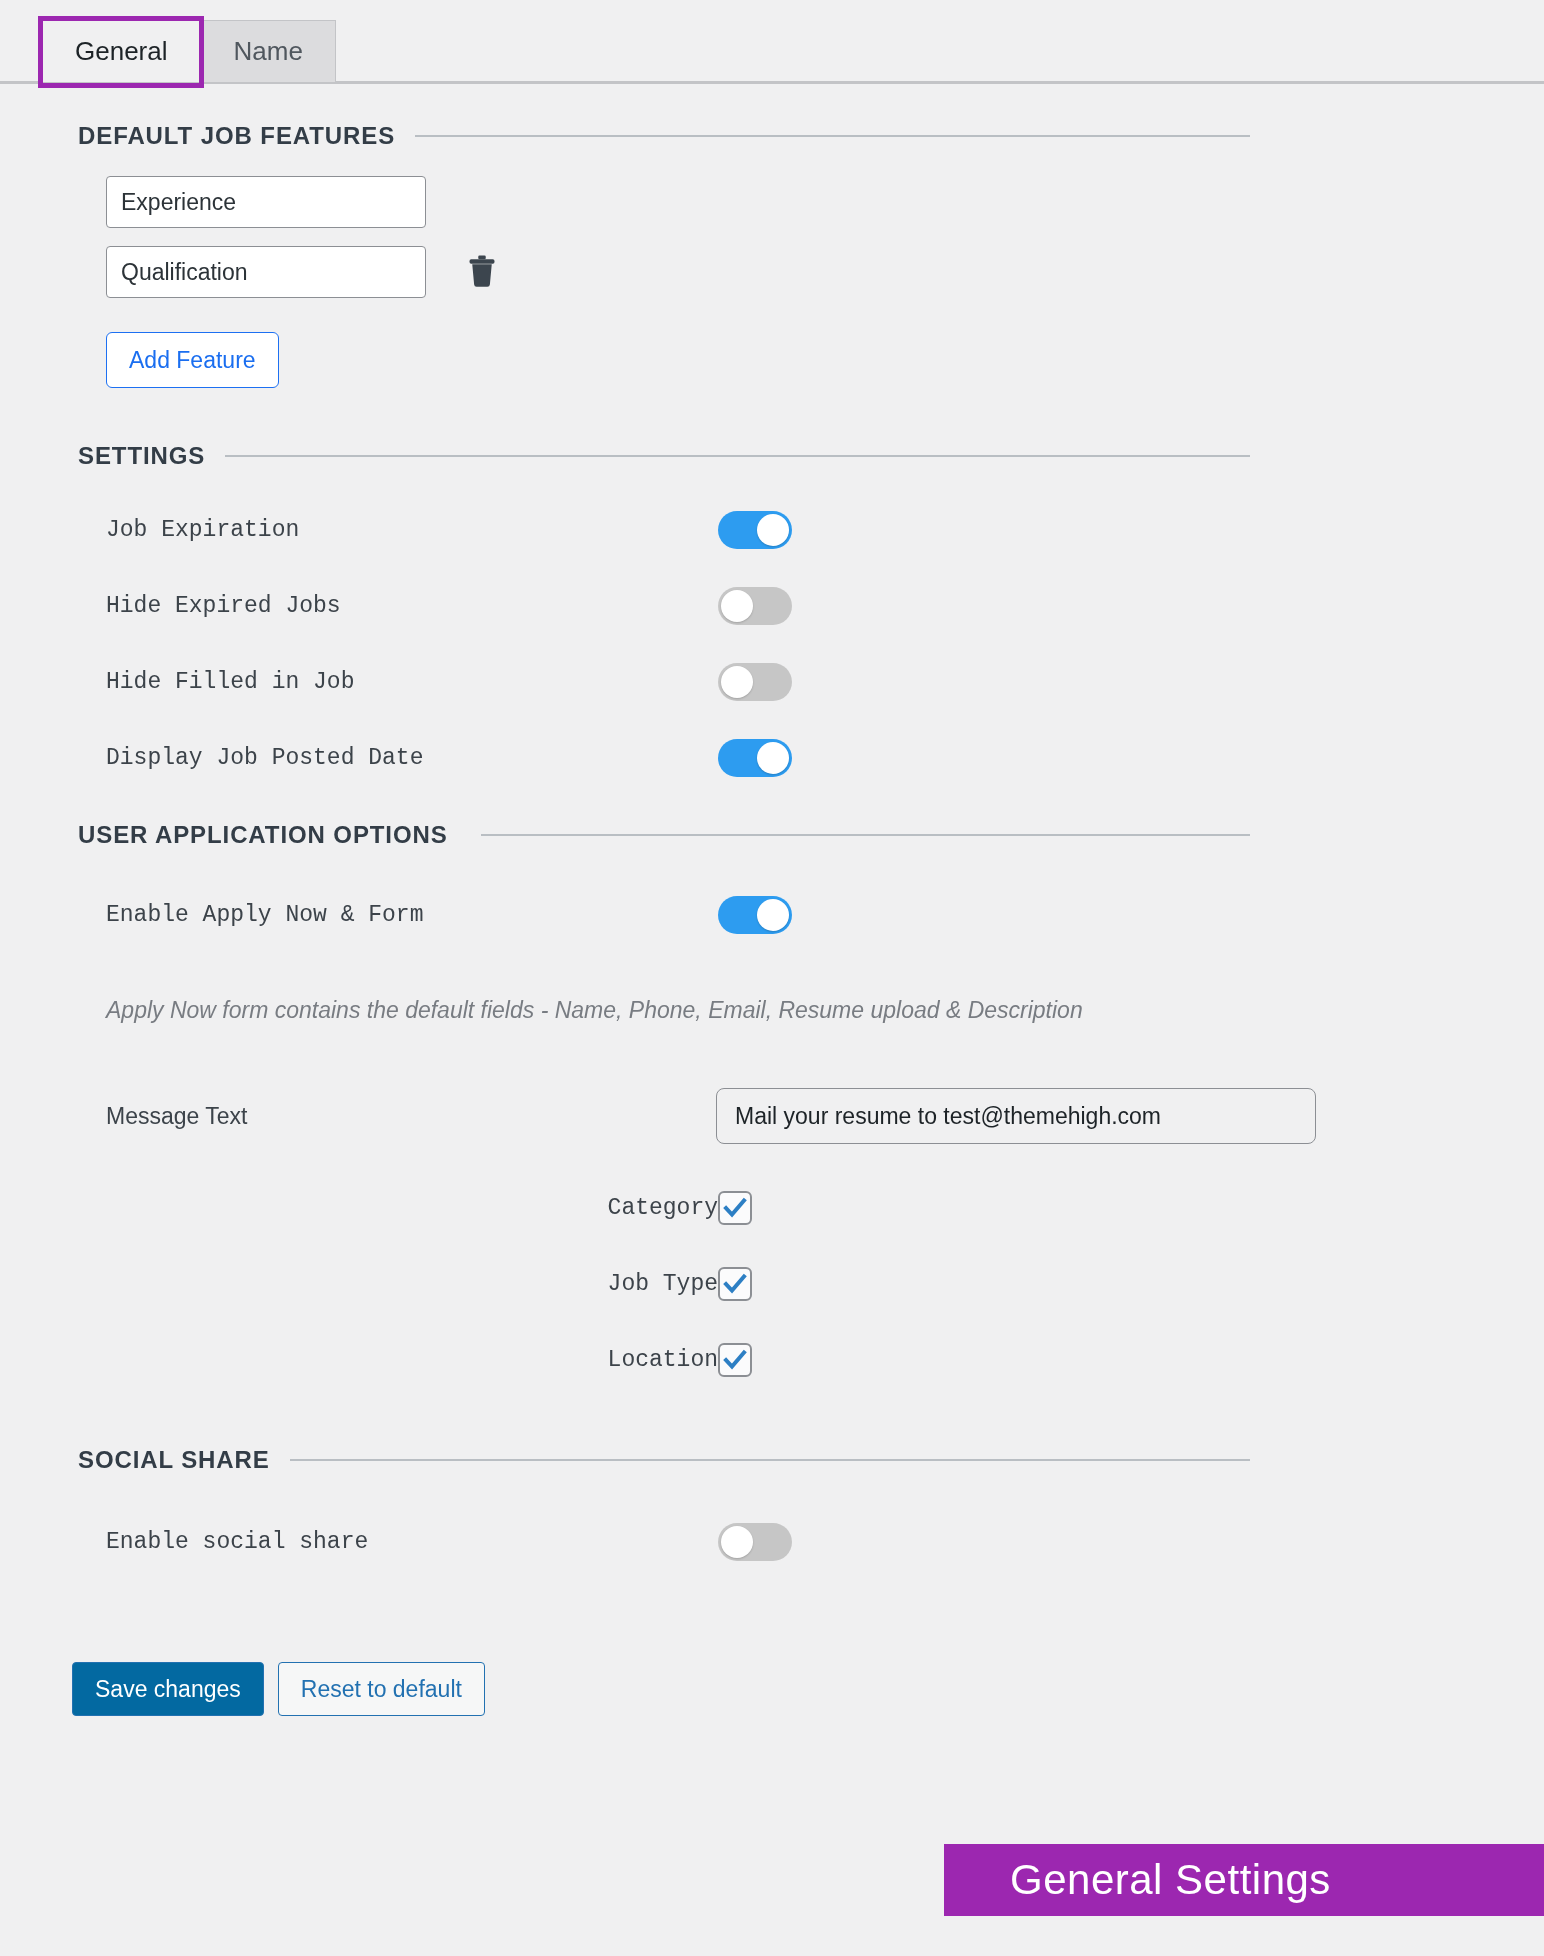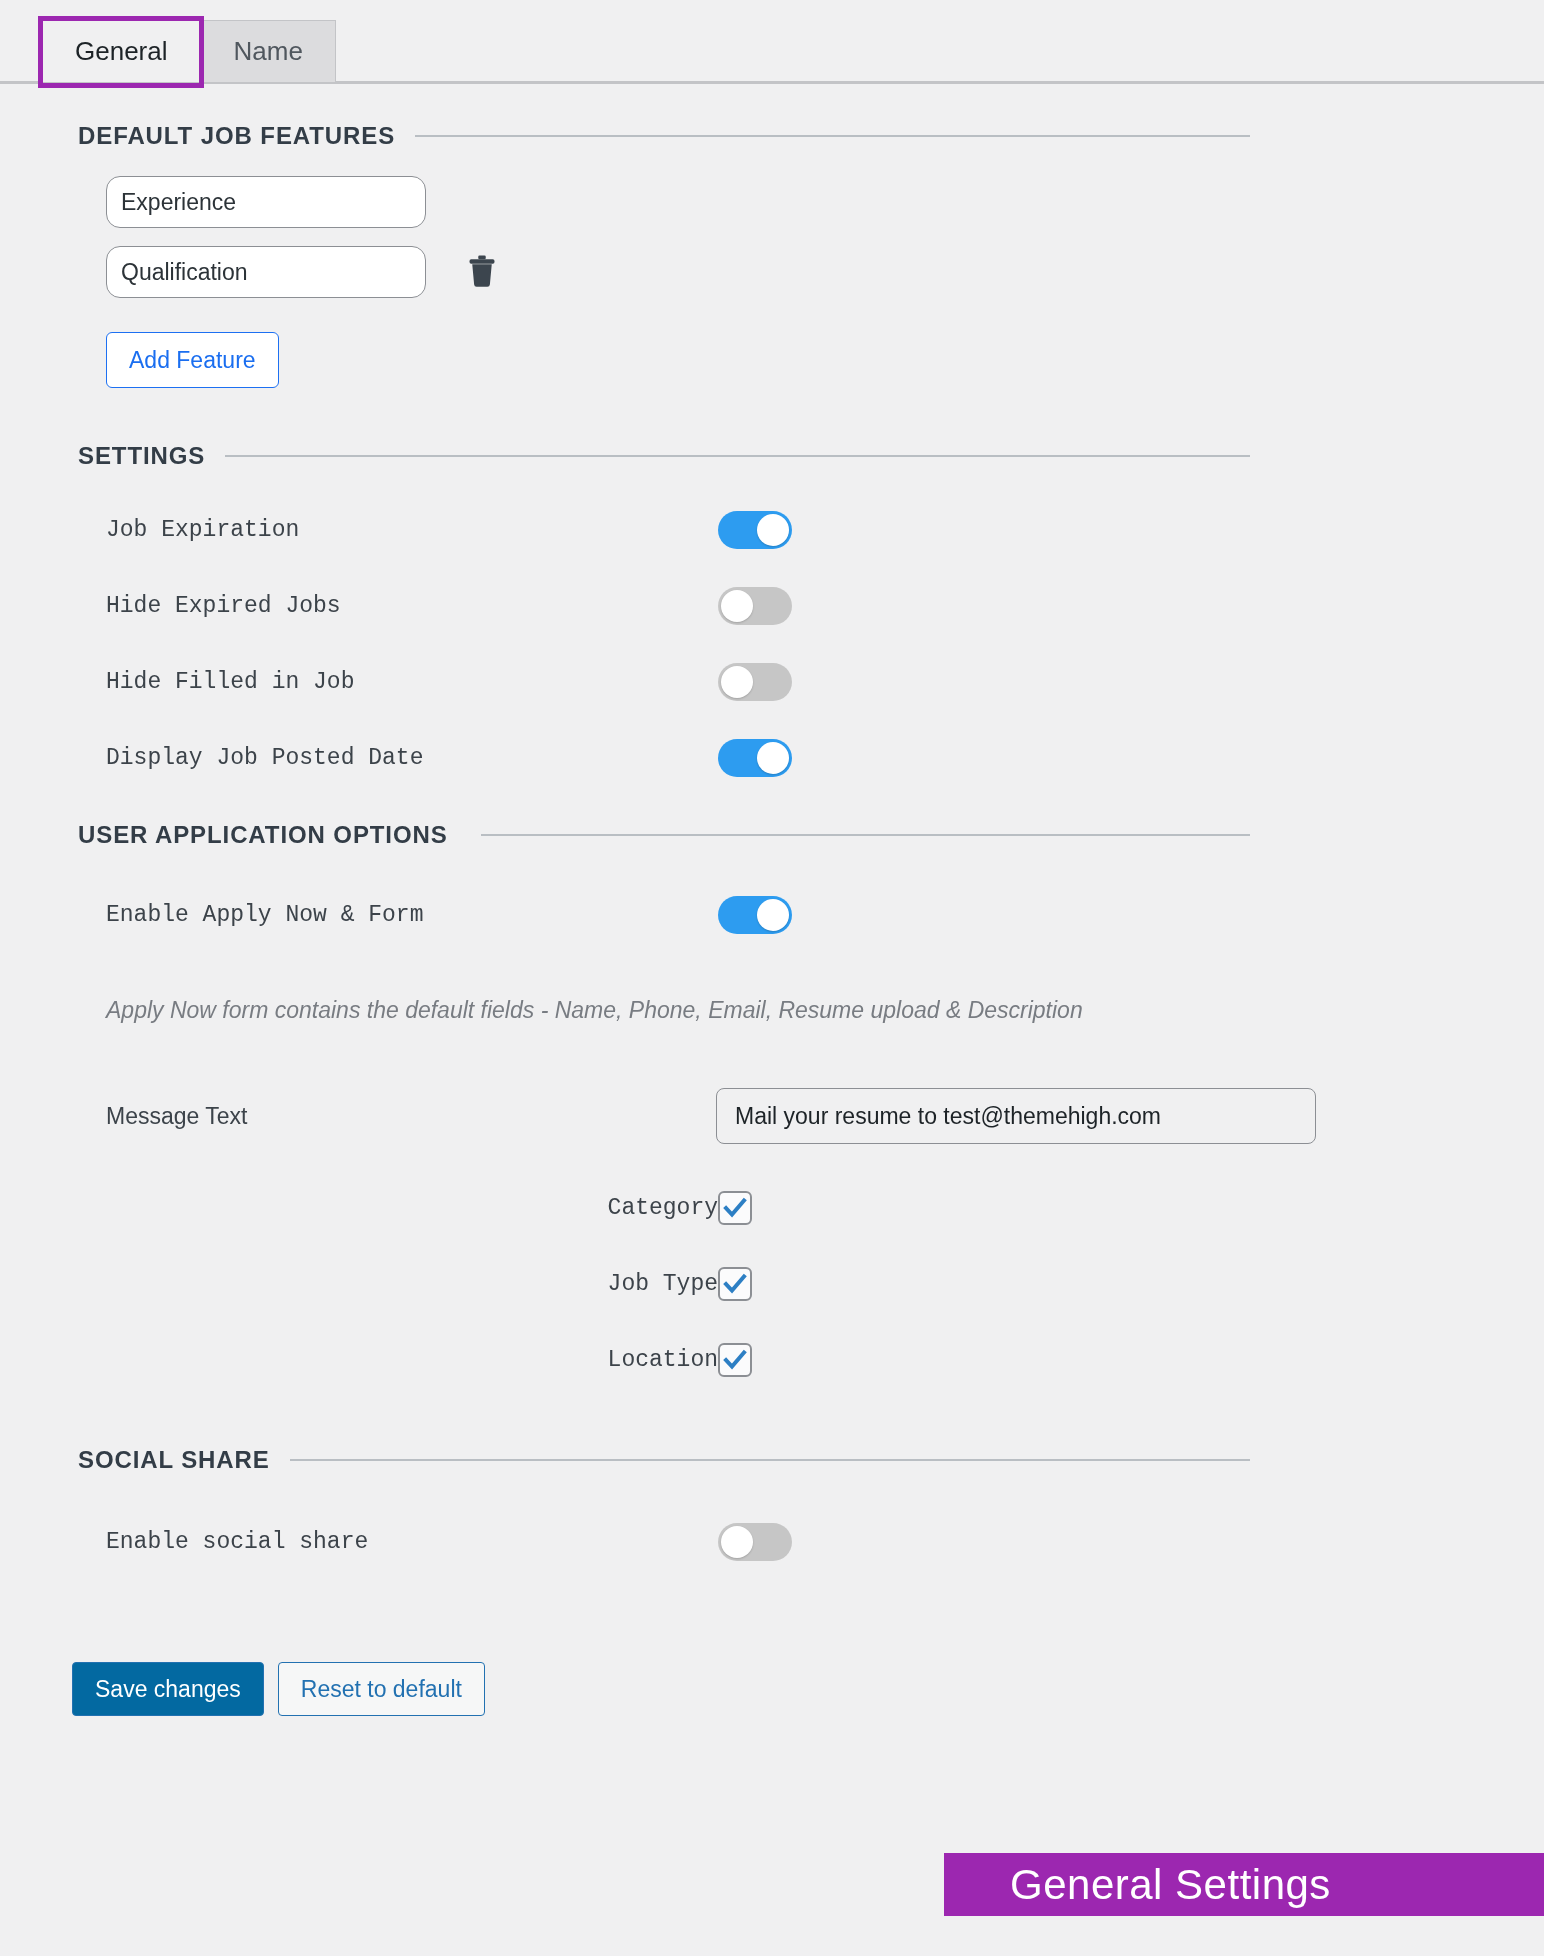--- a/index.html
+++ b/index.html
@@ -83,21 +83,21 @@
   .features { padding-left: 106px; margin-top: 26px; }
   .feature-row {
     display: flex;
     align-items: center;
     margin-bottom: 18px;
   }
   .feature-input {
     width: 320px;
     height: 52px;
     border: 1px solid #8c8f94;
-    border-radius: 14px;
+    border-radius: 4px;
     background: #ffffff;
     font-size: 23px;
     font-family: inherit;
     color: #2c3338;
     padding: 0 14px;
     outline: none;
   }
   .trash-btn {
     margin-left: 38px;
     width: 36px;
@@ -244,21 +244,21 @@
     font-family: inherit;
     cursor: pointer;
   }
 
   
   .annot-banner {
     position: absolute;
     right: 0;
     bottom: 40px;
     width: 600px;
-    height: 63px;
+    height: 72px;
     background: #9c27b0;
     display: flex;
     align-items: center;
     padding-left: 66px;
   }
   .annot-banner span {
     color: #ffffff;
     font-size: 42px;
     letter-spacing: 0.5px;
   }

